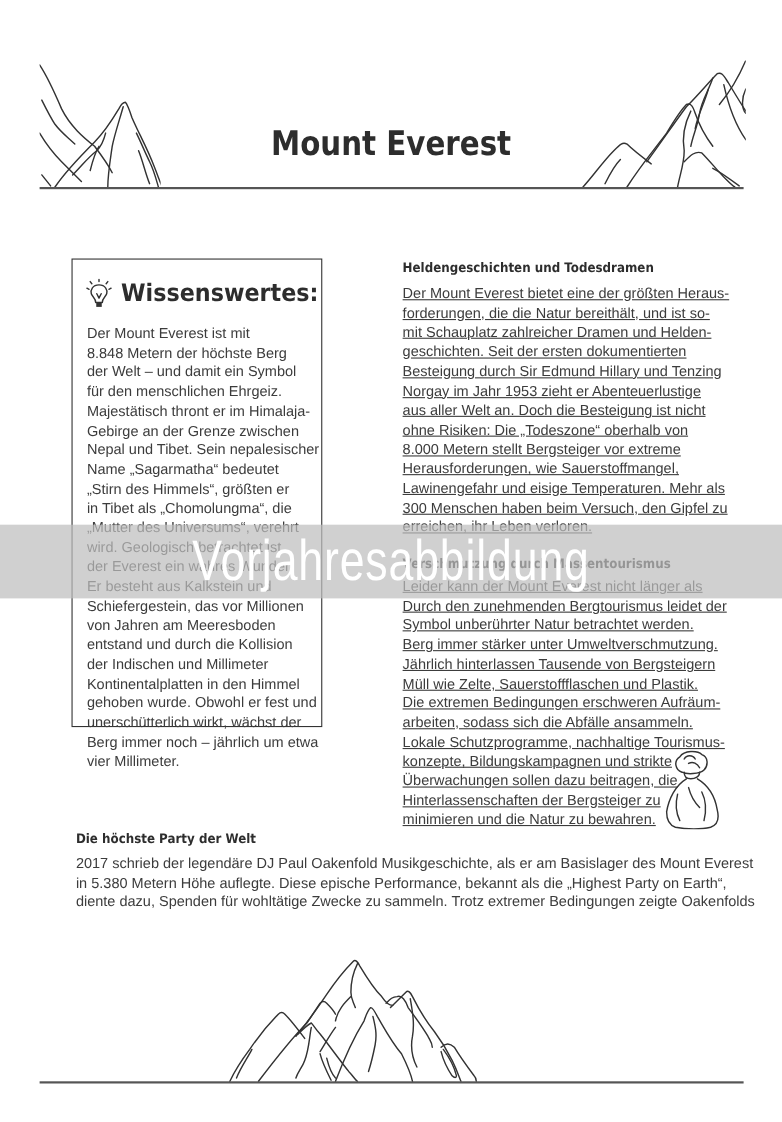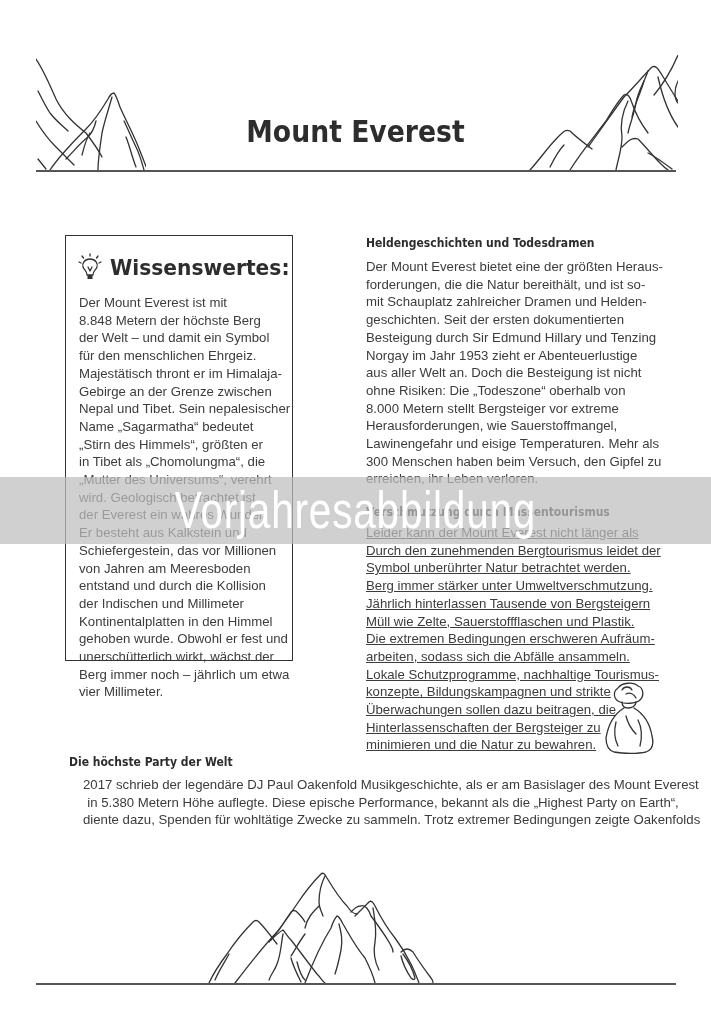--- a/index.html
+++ b/index.html
@@ -25,25 +25,25 @@
     font-family:"DejaVu Sans", sans-serif; font-weight:bold; font-size:22px; color:#2d2d2d;
     margin-left:8px; transform:scaleX(0.92); transform-origin:left;
   }
   .body-text { font-size:13.2px; line-height:17.7px; color:#3c3c3c; }
   .box-text { position:absolute; left:79px; top:294px; width:212px; }
   .section-head {
     font-family:"DejaVu Sans", sans-serif; font-weight:bold; font-size:12px; color:#2d2d2d;
     transform:scaleX(0.9); transform-origin:left; white-space:nowrap;
   }
   .sec1-head { position:absolute; left:366px; top:236px; }
-  .sec1-text { position:absolute; left:366px; top:258px; width:300px; }
+  .sec1-text { position:absolute; left:366px; top:258px; width:300px;text-decoration:underline; }
   .sec2-head { position:absolute; left:366px; top:505px; }
   .sec2-text { position:absolute; left:366px; top:524px; width:305px;text-decoration:underline; }
   .sec3-head { position:absolute; left:69px; top:755px; }
-  .sec3-text { position:absolute; left:83px; top:776px; width:600px;text-align:center; }
+  .sec3-text { position:absolute; left:69px; top:776px; width:600px; }
   .line { display:block; white-space:nowrap; }
   .banner {
     position:absolute; left:0; top:477px; width:711px; height:67px;
     background:rgba(190,190,190,0.72);
   }
   .banner-text {
     position:absolute; left:0; top:477px; width:711px; height:67px;
     text-align:center; color:#ffffff;
     font-family:"Liberation Sans", sans-serif; font-size:52px; line-height:67px;
     transform:scaleX(0.78); transform-origin:center; letter-spacing:1px;

